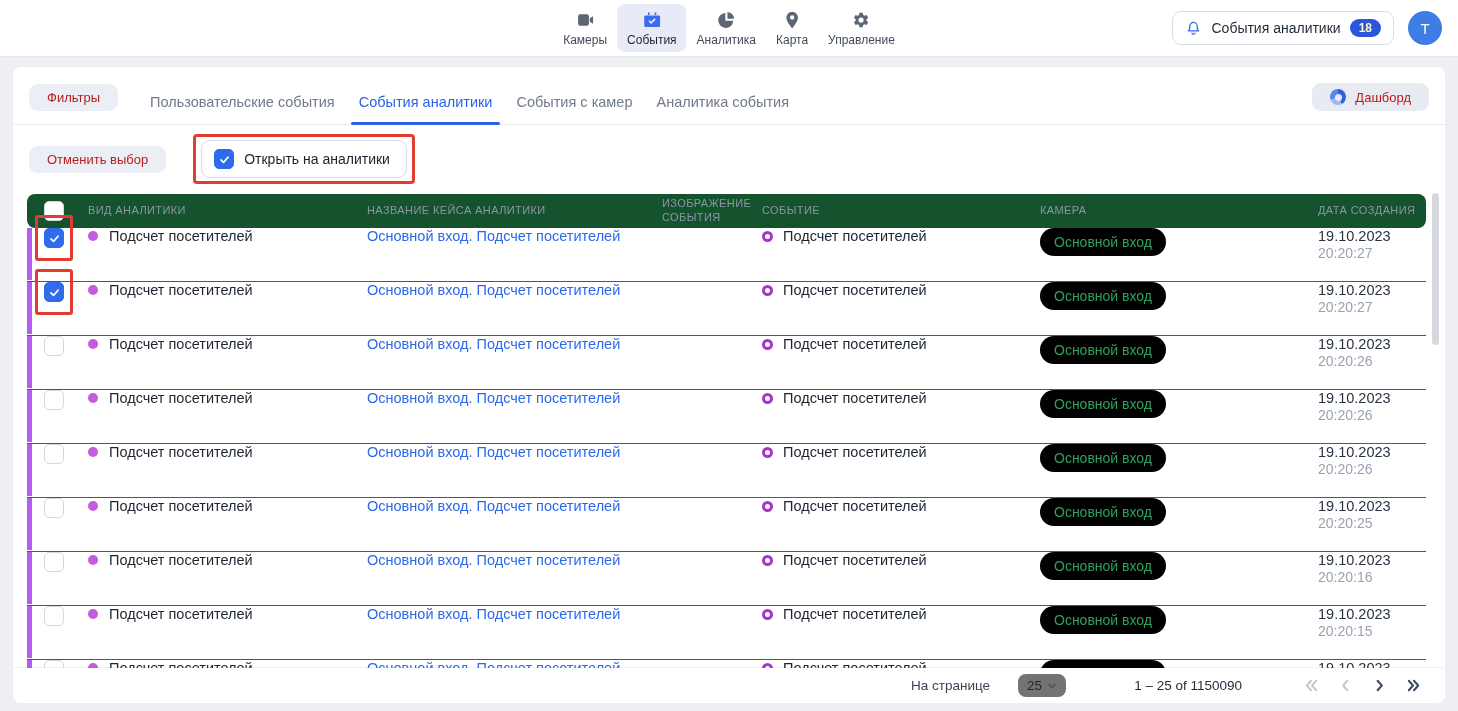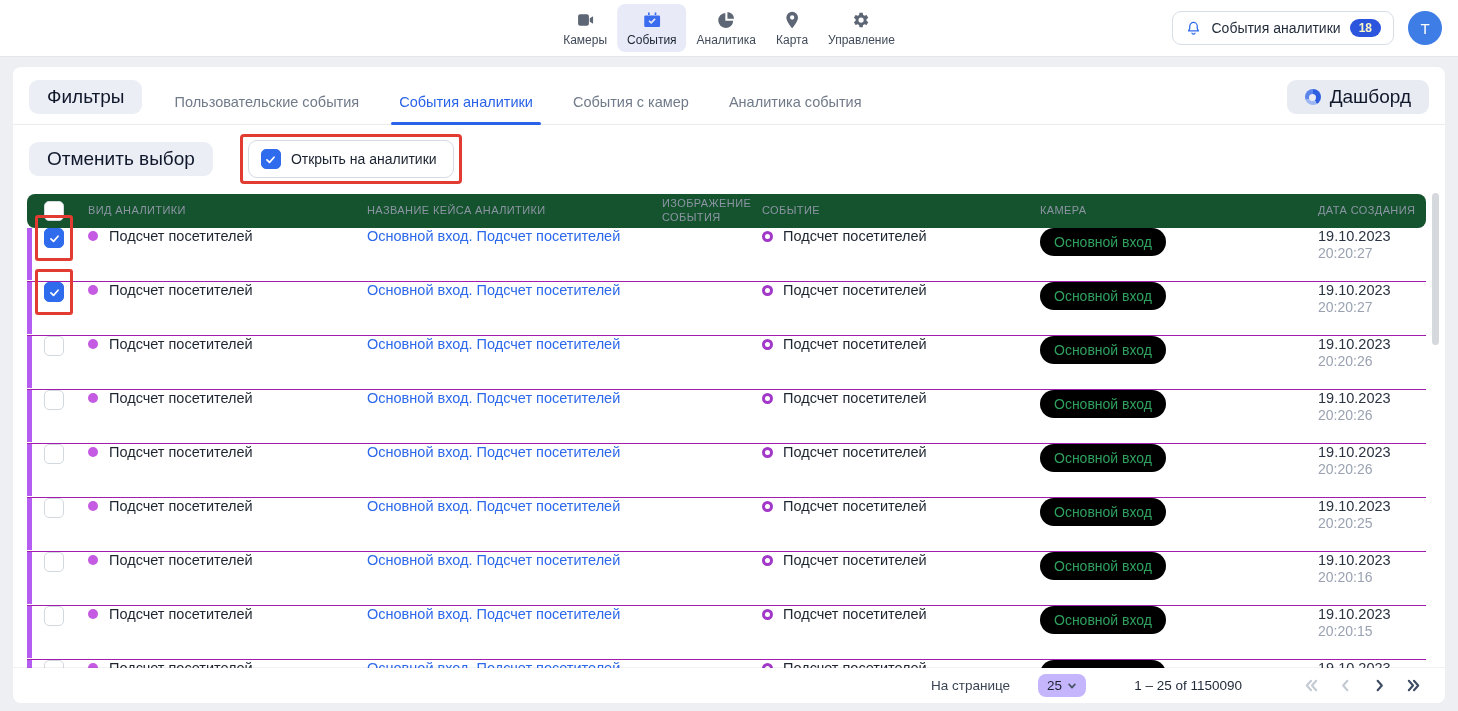--- a/index.html
+++ b/index.html
@@ -54,26 +54,26 @@
     position:absolute; left:13px; top:67px; width:1432px; height:636px;
     background:#fff; border-radius:8px; overflow:hidden;
   }
 
   
   .tabs-bar{
     display:flex; align-items:center; padding:13px 16px 0 16px; height:58px;
     border-bottom:1px solid #e9ebef; position:relative;
   }
   .btn-soft{
-    background:#eceef6; border:none; border-radius:9px; font-size:19px;
-    color:#0f172a; padding:6px 18px; cursor:pointer;
+    background:#eceef6; border:none; border-radius:9px; font-size:13px;
+    color:#b91c1c; padding:6px 18px; cursor:pointer;
     font-family:inherit; white-space:nowrap;
   }
   .filters-btn{ margin-right:30px; margin-bottom:10px; }
-  .tabs{ display:flex; gap:36px; align-self:stretch; align-items:center; }
+  .tabs{ display:flex; gap:20px; align-self:stretch; align-items:center; }
   .tab{ font-size:14.5px; color:#707a89; cursor:pointer; position:relative;
         height:100%; display:flex; align-items:center; padding:0 2px; }
   .tab.active{ color:#2a63e8; }
   .tab.active::after{
     content:""; position:absolute; left:-6px; right:-6px; bottom:-1px;
     height:3px; background:#2a63e8; border-radius:2px;
   }
   .dashboard-btn{
     margin-left:auto; margin-bottom:10px; display:flex; align-items:center; gap:9px;
     background:#e9ebf3;
@@ -150,22 +150,22 @@
   .time{ font-size:14px; color:#9aa2b1; }
 
   
   .card-footer{
     position:absolute; bottom:0; left:0; right:0; height:35px; background:#fff;
     display:flex; align-items:center; justify-content:flex-end; padding-right:24px;
     z-index:10; box-shadow:0 -1px 0 rgba(0,0,0,.05);gap:16px;
   }
   .per-page-label{ font-size:13.5px; color:#3a4454; margin-right:12px; }
   .per-page-select{
-    display:flex; align-items:center; gap:5px; background:#c4b5fd; border-radius:8px;
-    padding:4px 9px; font-size:13.5px; color:#1b2330; cursor:pointer; margin-right:32px;
+    display:flex; align-items:center; gap:5px; background:#737373; border-radius:8px;
+    padding:4px 9px; font-size:13.5px; color:#1b2330; cursor:pointer; margin-right:52px;
   }
   .per-page-select svg{ width:10px; height:10px; stroke:#4a5568; fill:none; stroke-width:2; }
   .range-label{ font-size:13.5px; color:#1f2937; margin-right:46px; }
   .pager{ display:flex; align-items:center; gap:19px; }
   .pager-btn{ cursor:pointer; display:flex; align-items:center; }
   .pager-btn svg{ width:15px; height:15px; fill:none; stroke-width:2.2; stroke:#3c4a63; }
   .pager-btn.disabled svg{ stroke:#c4cad4; }
 
   
   .scroll-thumb{

